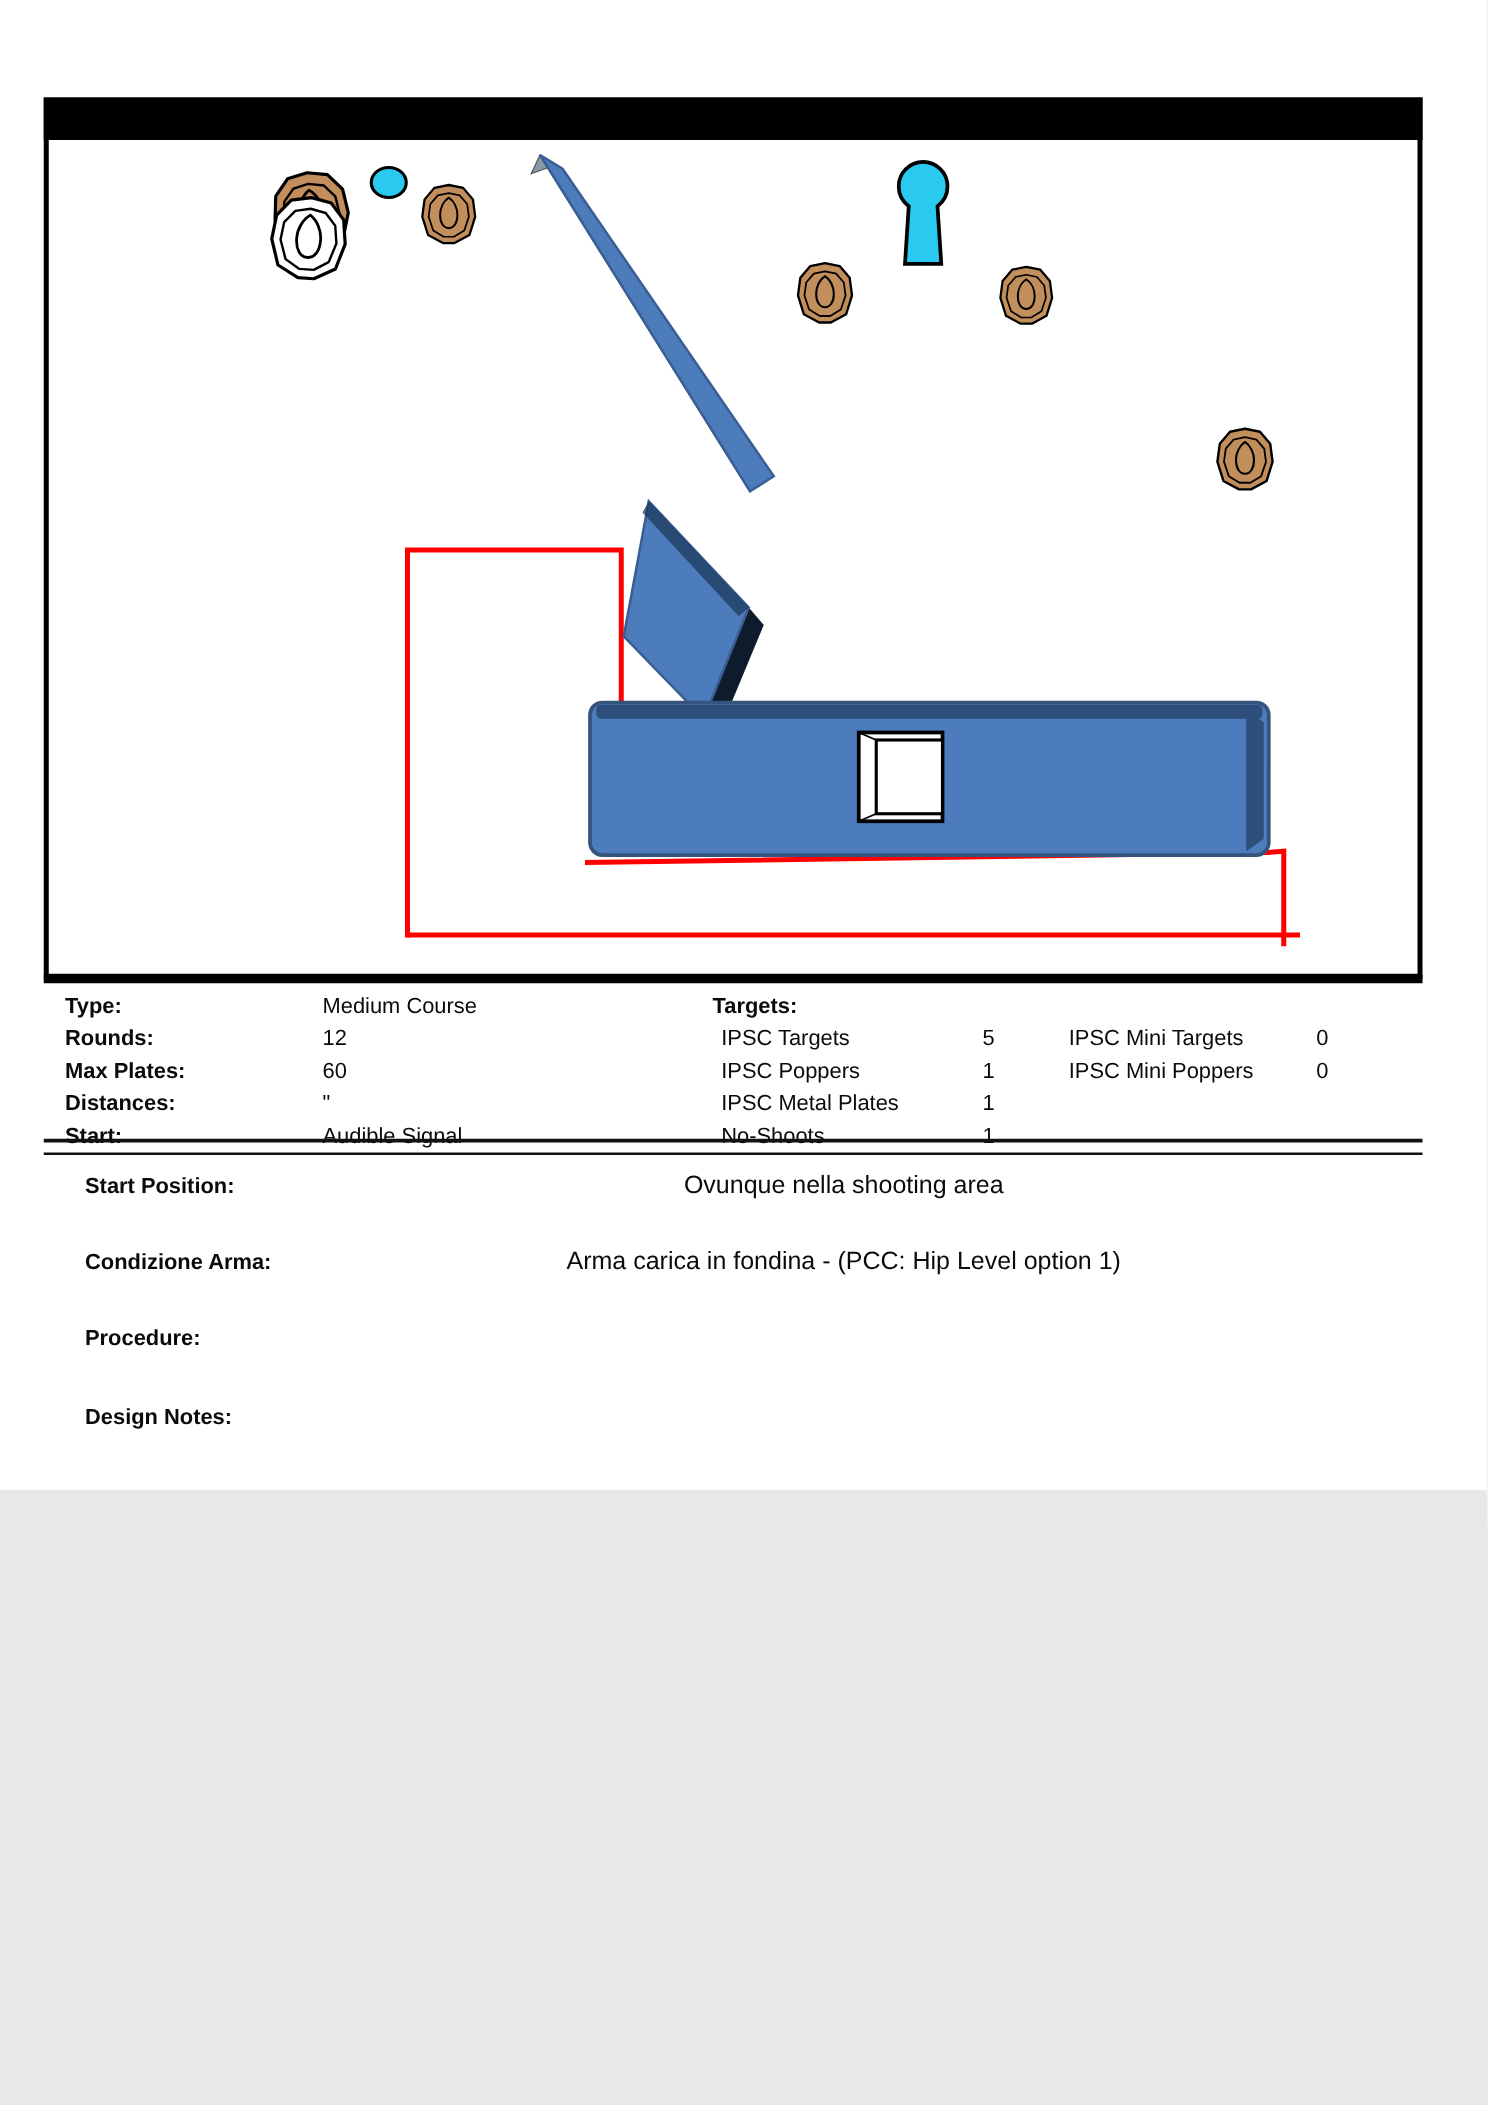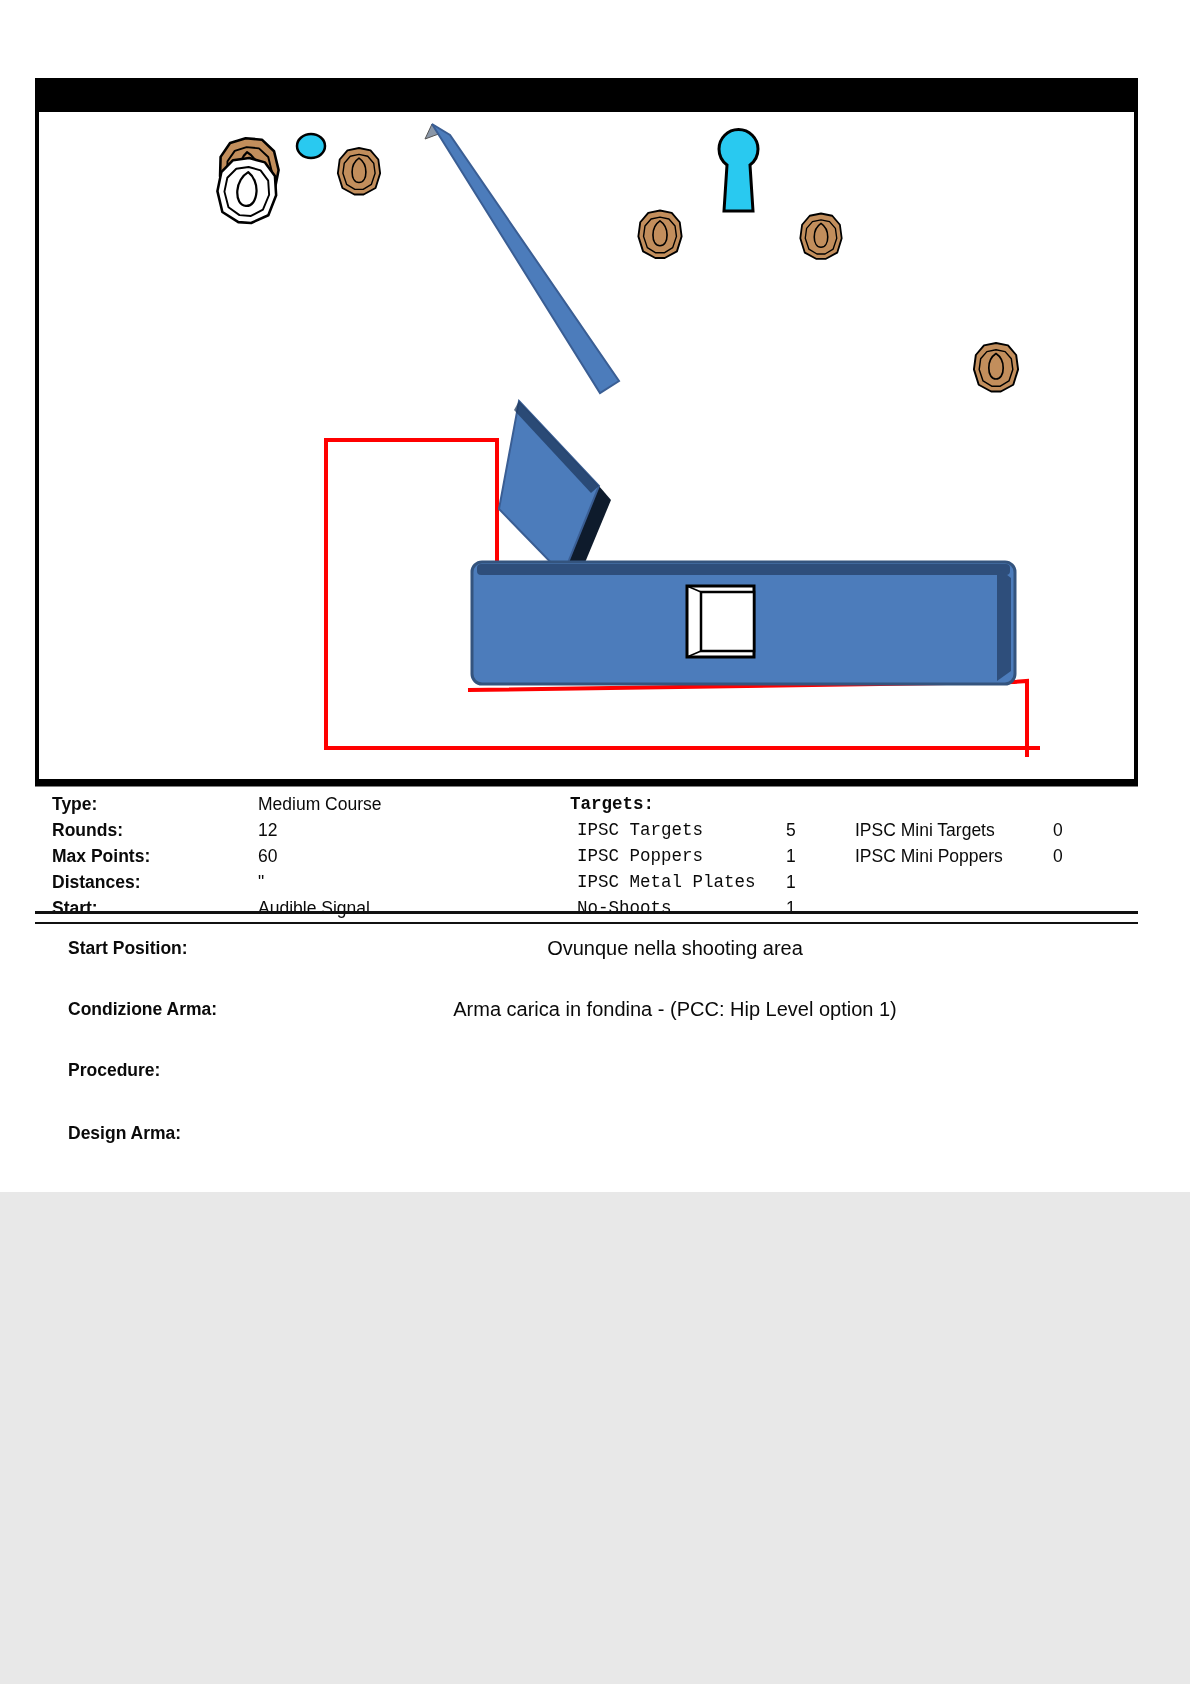--- a/index.html
+++ b/index.html
@@ -8,21 +8,21 @@
     font-family:"Liberation Sans",sans-serif;color:#0a0a0a;overflow:hidden;
     margin:0 auto;
   }
   .abs{position:absolute;}
   svg{display:block;}
   
   .info-table{position:absolute;left:0;top:789px;width:1190px;}
   .itrow{position:absolute;left:52px;width:1086px;height:26px;display:flex;align-items:center;font-size:17.5px;}
   .c-label{width:206px;font-weight:bold;}
   .c-value{width:312px;}
-  .c-tname{width:216px;padding-left:7px;box-sizing:border-box;font-family:Liberation Mono, monospace;}
+  .c-tname{width:216px;padding-left:7px;box-sizing:border-box;}
   .c-tname.hdr{font-weight:bold;padding-left:0;}
   .c-count{width:69px;}
   .c-mname{width:198px;}
   .c-mcount{width:50px;}
   .dbl-rule{position:absolute;left:35px;width:1103px;height:8px;border-top:3px solid #111;border-bottom:2.5px solid #111;}
   
   .sec-label{position:absolute;left:52px;font-size:17.5px;font-weight:bold;white-space:nowrap;margin-left:16px;}
   .sec-value{position:absolute;left:250px;width:850px;font-size:20px;text-align:center;line-height:25px;}
 </style>
 </head>
@@ -99,21 +99,21 @@
     <div class="itrow" style="top:28px">
       <span class="c-label">Rounds:</span>
       <span class="c-value">12</span>
       <span class="c-tname">IPSC Targets</span>
       <span class="c-count">5</span>
       <span class="c-mname">IPSC Mini Targets</span>
       <span class="c-mcount">0</span>
     </div>
 
     <div class="itrow" style="top:54px">
-      <span class="c-label">Max Points:</span>
+      <span class="c-label">Max Plates:</span>
       <span class="c-value">60</span>
       <span class="c-tname">IPSC Poppers</span>
       <span class="c-count">1</span>
       <span class="c-mname">IPSC Mini Poppers</span>
       <span class="c-mcount">0</span>
     </div>
 
     <div class="itrow" style="top:80px">
       <span class="c-label">Distances:</span>
       <span class="c-value">"</span>
@@ -136,20 +136,20 @@
   <div class="dbl-rule" style="top:911px"></div>
 
   <div class="sec-label" style="top:938px">Start Position:</div>
   <div class="sec-value" style="top:936px">Ovunque nella shooting area</div>
 
   <div class="sec-label" style="top:999px">Condizione Arma:</div>
   <div class="sec-value" style="top:997px">Arma carica in fondina - (PCC: Hip Level option 1)</div>
 
   <div class="sec-label" style="top:1060px">Procedure:</div>
 
-  <div class="sec-label" style="top:1123px">Design Arma:</div>
+  <div class="sec-label" style="top:1123px">Design Notes:</div>
   <div class="sec-value" style="top:1121px"></div>
 
   <div class="sec-label" style="top:1201px">Briefing Notes:</div>
 
   <div class="dbl-rule" style="top:1255px"></div>
 
 </div>
 
 </body></html>

